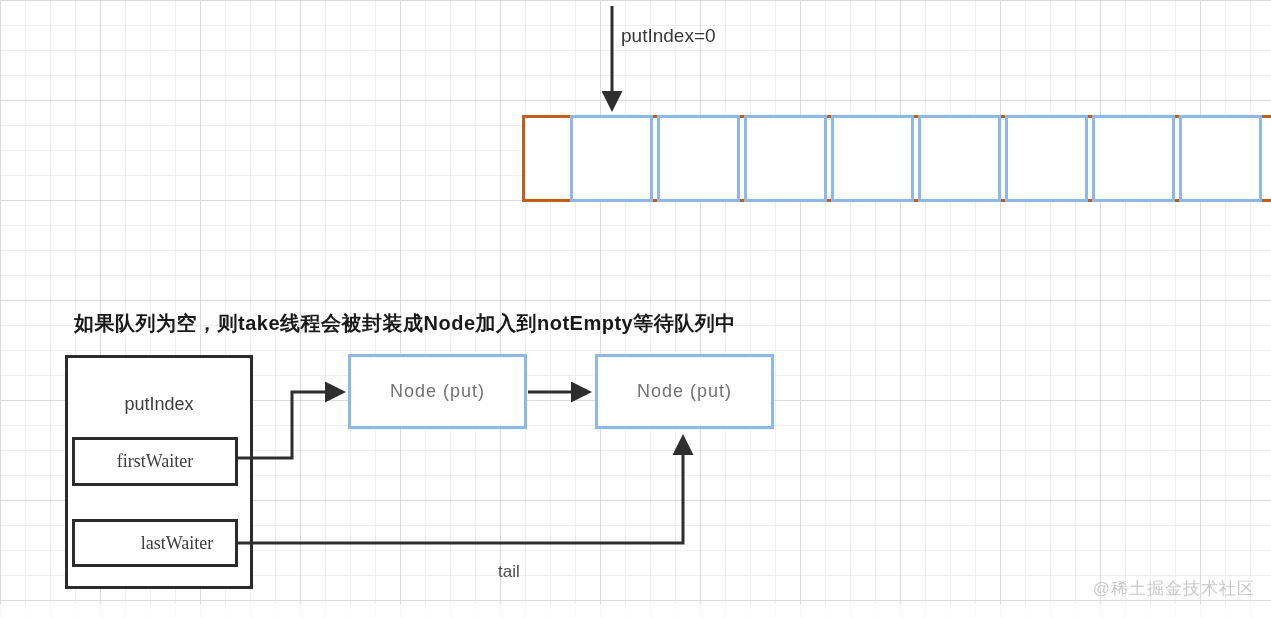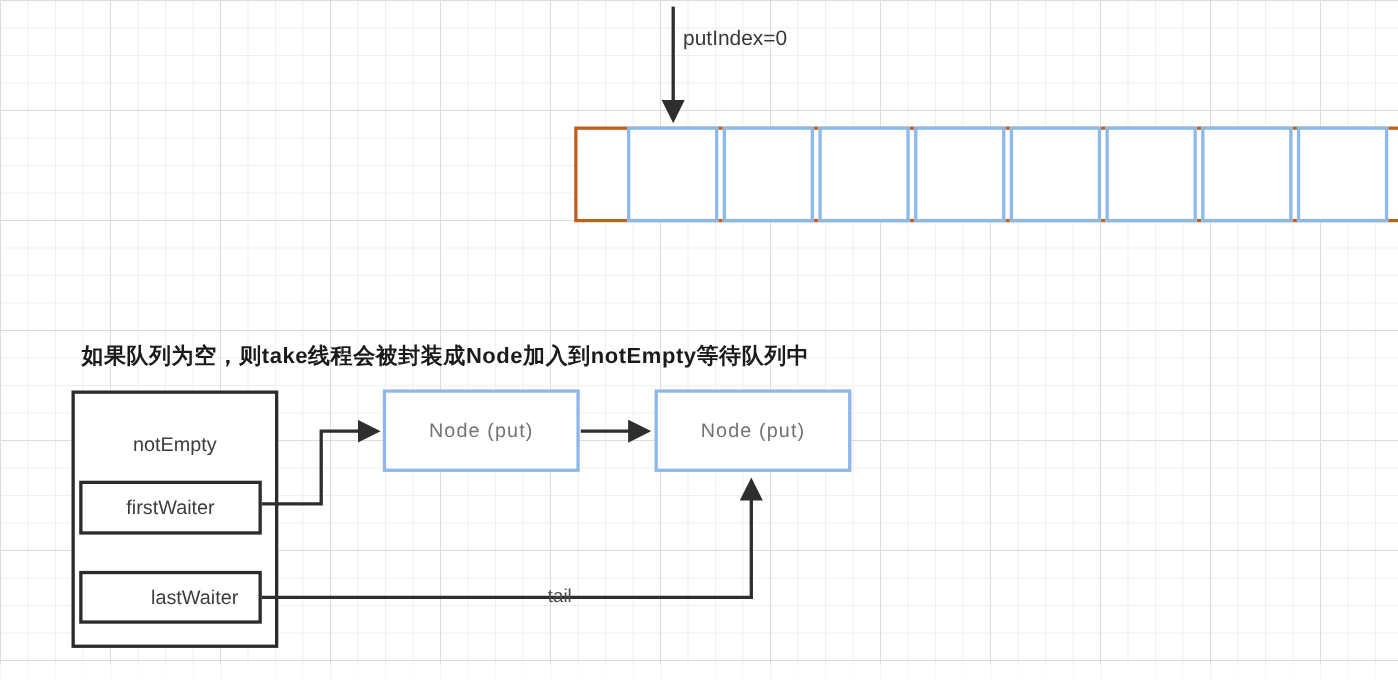--- a/index.html
+++ b/index.html
@@ -44,21 +44,21 @@
     left: 621px; top: 25px;
     font-size: 19px; color: #383838;
   }
   .caption {
     left: 38px; top: 310px;
     font-size: 20px; font-weight: bold; color: #1a1a1a;
     letter-spacing: 0.5px;
     margin-left: 36px;
   }
   .tail-label {
-    left: 498px; top: 532px;
+    left: 498px; top: 562px;
     font-size: 17px; color: #4c4c4c;
     z-index: 6;
   }
   .watermark {
     right: 16px; top: 577px;
     font-size: 17px; color: #c9c9c9;
     letter-spacing: 1px;
   }
 
   
@@ -71,20 +71,21 @@
     position: absolute; left: 0; right: 0; top: 36px;
     text-align: center;
     font-size: 18px; color: #3d3d3d;
   }
   .waiter-box {
     width: 166px; height: 49px;
     border: 3px solid #2b2b2b; background: #ffffff;
     display: flex; align-items: center; justify-content: center;
     font-size: 18px; color: #3d3d3d;
     z-index: 3;
+    font-family: Liberation Serif, serif;
   }
   .first-waiter { left: 72px; top: 437px; }
   .last-waiter  { left: 72px; top: 519px; height: 48px; padding-left: 44px; }
 
   
   .node-box {
     width: 179px; height: 75px;
     border: 3px solid #8db8ea; background: #ffffff;
     display: flex; align-items: center; justify-content: center;
     font-size: 18px; color: #737373;
@@ -124,31 +125,32 @@
       <div class="array-cell"></div>
       <div class="array-cell"></div>
     </div>
   </div>
 
   <div class="abs putindex-label">putIndex=0</div>
 
   <div class="abs caption">如果队列为空，则take线程会被封装成Node加入到notEmpty等待队列中</div>
 
   <div class="abs notempty-box">
-    <div class="notempty-title">notEmpty</div>
+    <div class="notempty-title">putIndex</div>
   </div>
 
   <div class="abs waiter-box first-waiter">firstWaiter</div>
   <div class="abs waiter-box last-waiter">lastWaiter</div>
 
   <div class="abs node-box node-1">Node (put)</div>
   <div class="abs node-box node-2">Node (put)</div>
 
   <div class="abs tail-label">tail</div>
 
+  <div class="abs watermark">@稀土掘金技术社区</div>
 
   <svg class="connectors" viewBox="0 0 1271 618" xmlns="http://www.w3.org/2000/svg">
     <defs>
       <marker id="ah" markerWidth="7" markerHeight="7" refX="1" refY="3.5" orient="auto" markerUnits="strokeWidth">
         <path d="M0,0 L7,3.5 L0,7 z" fill="#2e2e2e"></path>
       </marker>
     </defs>
 
     <path d="M612 6 L612 94" fill="none" stroke="#2e2e2e" stroke-width="3" marker-end="url(#ah)"></path>
 

